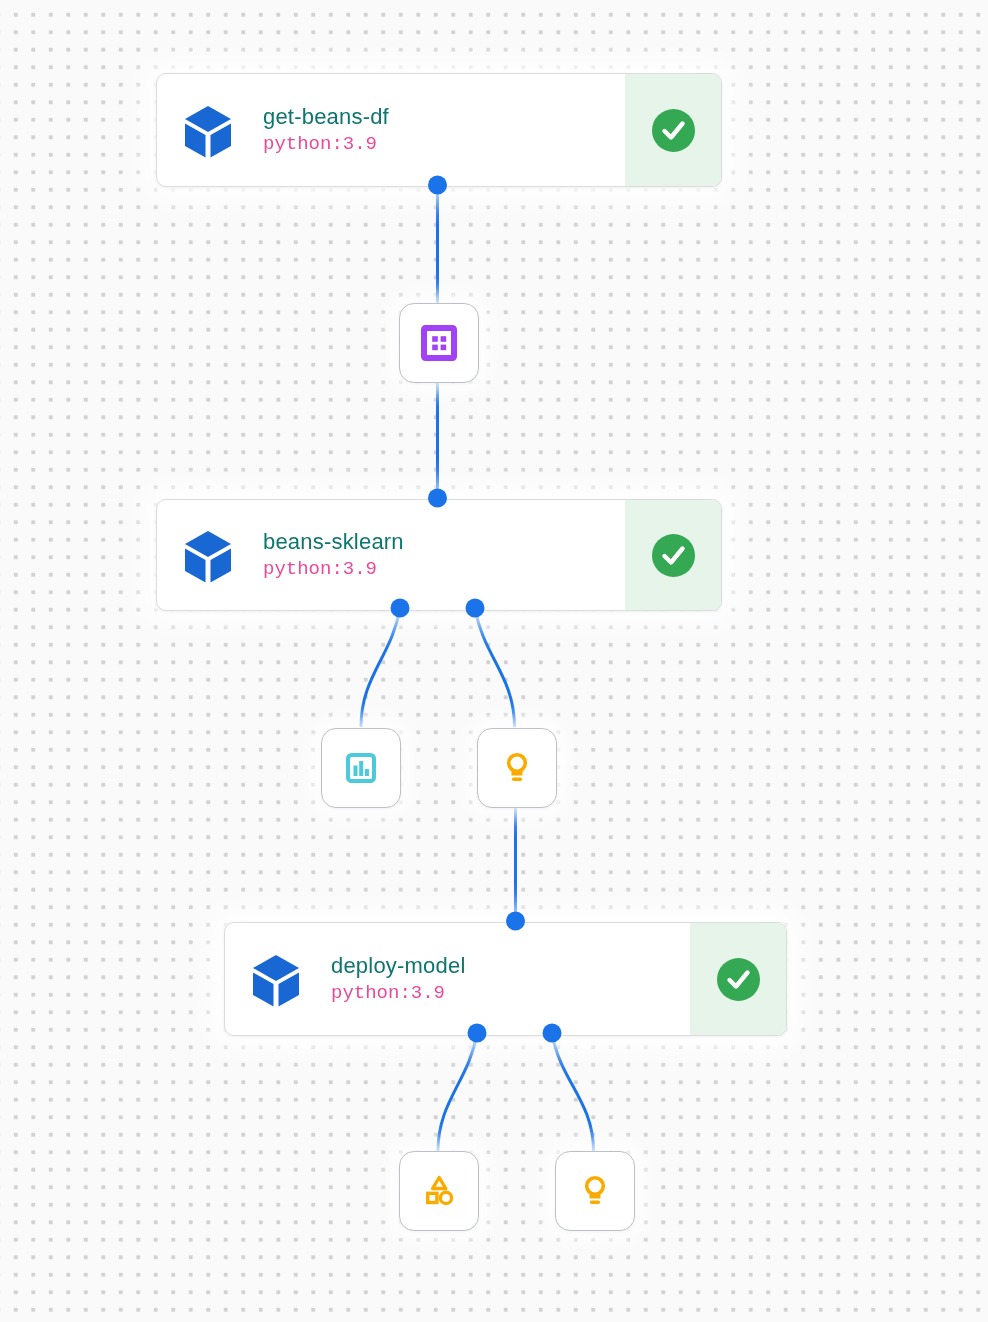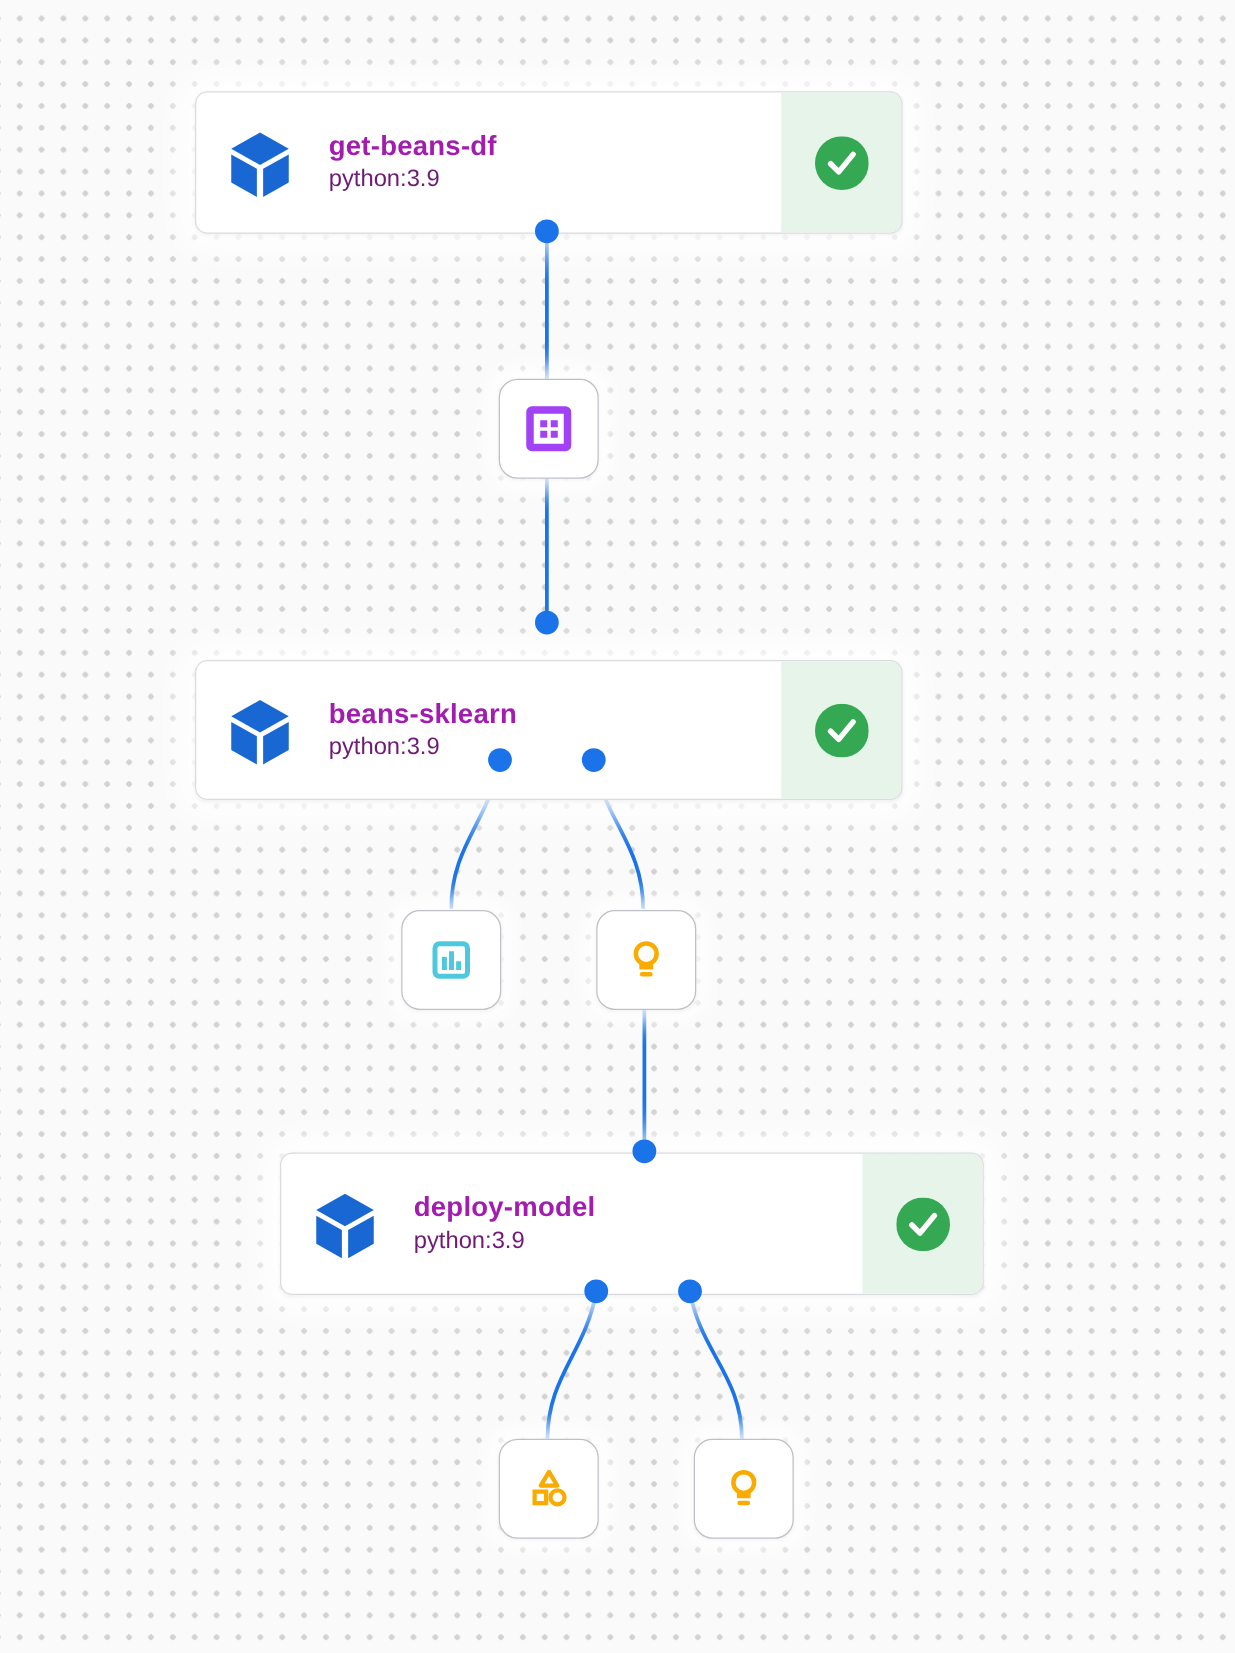--- a/index.html
+++ b/index.html
@@ -18,22 +18,22 @@
   .dots-layer{z-index:3;}
   .task-card{
     position:absolute;z-index:2;background:#ffffff;
     border:1px solid #dadce0;border-radius:10px;
     box-shadow:0 0 26px 14px rgba(255,255,255,0.9), 0 1px 3px rgba(60,64,67,0.28);
     display:flex;align-items:center;overflow:hidden;cursor:pointer;
   }
   .task-left{display:flex;align-items:center;flex:1;height:100%;padding-left:23px;}
   .task-icon{width:56px;height:56px;flex:0 0 56px;display:flex;align-items:center;justify-content:center;}
   .task-text{margin-left:27px;display:flex;flex-direction:column;justify-content:center;}
-  .task-title{font-size:22px;font-weight:700;color:#a21caf;letter-spacing:.2px;line-height:1.25;}
-  .task-subtitle{font-size:19px;color:#701a75;line-height:1.3;margin-top:2px;}
+  .task-title{font-size:22px;font-weight:400;color:#0f766e;letter-spacing:.2px;line-height:1.25;}
+  .task-subtitle{font-size:19px;color:#ec4899;line-height:1.3;margin-top:2px;font-family:Liberation Mono, monospace;}
   .status-panel{
     width:96px;align-self:stretch;background:#e6f4ea;
     display:flex;align-items:center;justify-content:center;
     border-top-right-radius:9px;border-bottom-right-radius:9px;
   }
   .artifact-card{
     position:absolute;z-index:2;width:78px;height:78px;background:#ffffff;
     border:1.5px solid #bdc1c6;border-radius:15px;
     box-shadow:0 0 18px 10px rgba(255,255,255,0.9), 0 1px 3px rgba(60,64,67,0.22);
     display:flex;align-items:center;justify-content:center;cursor:pointer;
@@ -78,21 +78,21 @@
 <div class="artifact-card" style="left:399px;top:303px">
   <svg width="40" height="40" viewBox="0 0 40 40">
     <rect x="5" y="5" width="30" height="30" rx="1.5" fill="none" stroke="#a142f4" stroke-width="6"></rect>
     <rect x="13.2" y="13.2" width="5.6" height="5.6" fill="#a142f4"></rect>
     <rect x="21.6" y="13.2" width="5.6" height="5.6" fill="#a142f4"></rect>
     <rect x="13.2" y="21.6" width="5.6" height="5.6" fill="#a142f4"></rect>
     <rect x="21.6" y="21.6" width="5.6" height="5.6" fill="#a142f4"></rect>
   </svg>
 </div>
 
-<div class="task-card" style="left:156px;top:528px;width:564px;height:110px">
+<div class="task-card" style="left:156px;top:499px;width:564px;height:110px">
   <div class="task-left">
     <span class="task-icon">
       <svg width="56" height="56" viewBox="0 0 56 56" fill="#1967d2">
         <polygon points="28,4 51,17 28,30 5,17"></polygon>
         <polygon points="5,21.5 25.5,33 25.5,55.5 5,44"></polygon>
         <polygon points="51,21.5 30.5,33 30.5,55.5 51,44"></polygon>
       </svg>
     </span>
     <div class="task-text">
       <div class="task-title">beans-sklearn</div>

